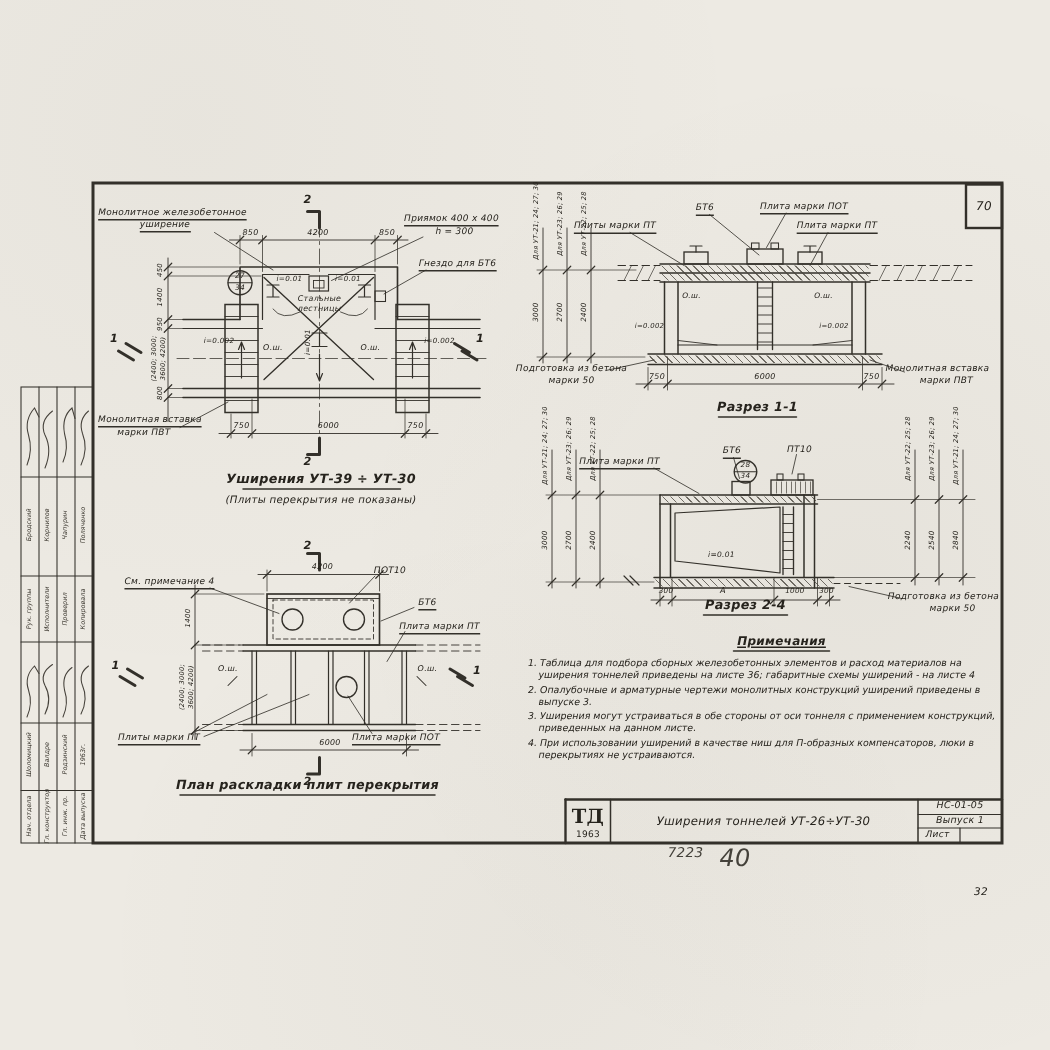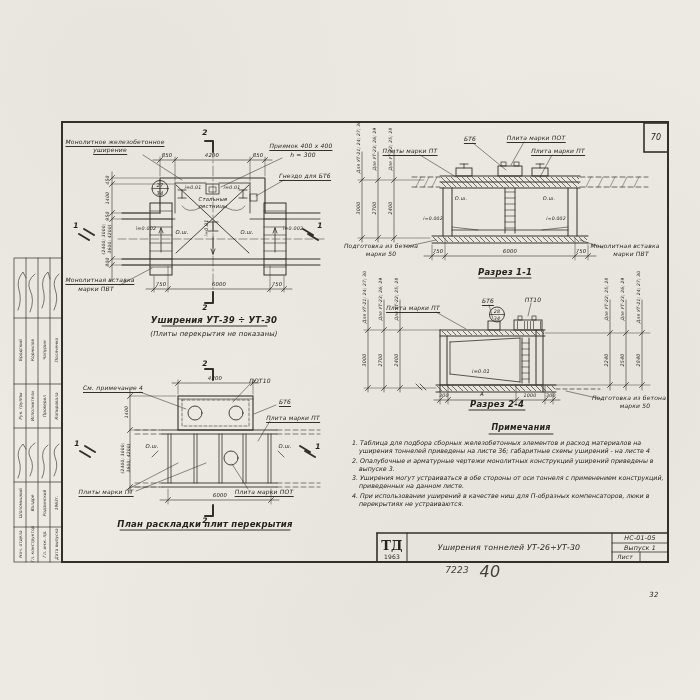--- a/index.html
+++ b/index.html
@@ -315,21 +315,21 @@
 <div class="lbl r" style="left:639px;top:297px;font-size:4.4px;">Для УТ-21; 24; 27; 30</div>
 <div class="lbl r" style="left:607px;top:360px;font-size:4.8px;">2240</div>
 <div class="lbl r" style="left:623px;top:360px;font-size:4.8px;">2540</div>
 <div class="lbl r" style="left:639px;top:360px;font-size:4.8px;">2840</div>
 <div class="lbl" style="left:444px;top:396px;font-size:4.8px;">300</div>
 <div class="lbl" style="left:482px;top:395px;font-size:5.5px;">А</div>
 <div class="lbl" style="left:530px;top:396px;font-size:4.8px;">1000</div>
 <div class="lbl" style="left:551px;top:396px;font-size:4.8px;">300</div>
 <div class="lbl b" style="left:497px;top:404px;font-size:8.5px;">Разрез 2-4</div>
 
-<div class="lbl b" style="left:521px;top:428px;font-size:8px;">Примечания</div>
+<div class="lbl b" style="left:521px;top:428px;font-size:8px;text-decoration:underline;">Примечания</div>
 <div class="notes">
   <div class="note">1. Таблица для подбора сборных железобетонных элементов и расход материалов на уширения тоннелей приведены на листе 36; габаритные схемы уширений - на листе 4</div>
   <div class="note">2. Опалубочные и арматурные чертежи монолитных конструкций уширений приведены в выпуске 3.</div>
   <div class="note">3. Уширения могут устраиваться в обе стороны от оси тоннеля с применением конструкций, приведенных на данном листе.</div>
   <div class="note">4. При использовании уширений в качестве ниш для П-образных компенсаторов, люки в перекрытиях не устраиваются.</div>
 </div>
 
 <div class="lbl u" style="left:113px;top:389px;font-size:6px;">См. примечание 4</div>
 <div class="lbl" style="left:260px;top:381px;font-size:6px;">ПОТ10</div>
 <div class="lbl u" style="left:285px;top:403px;font-size:6px;">БТ6</div>

